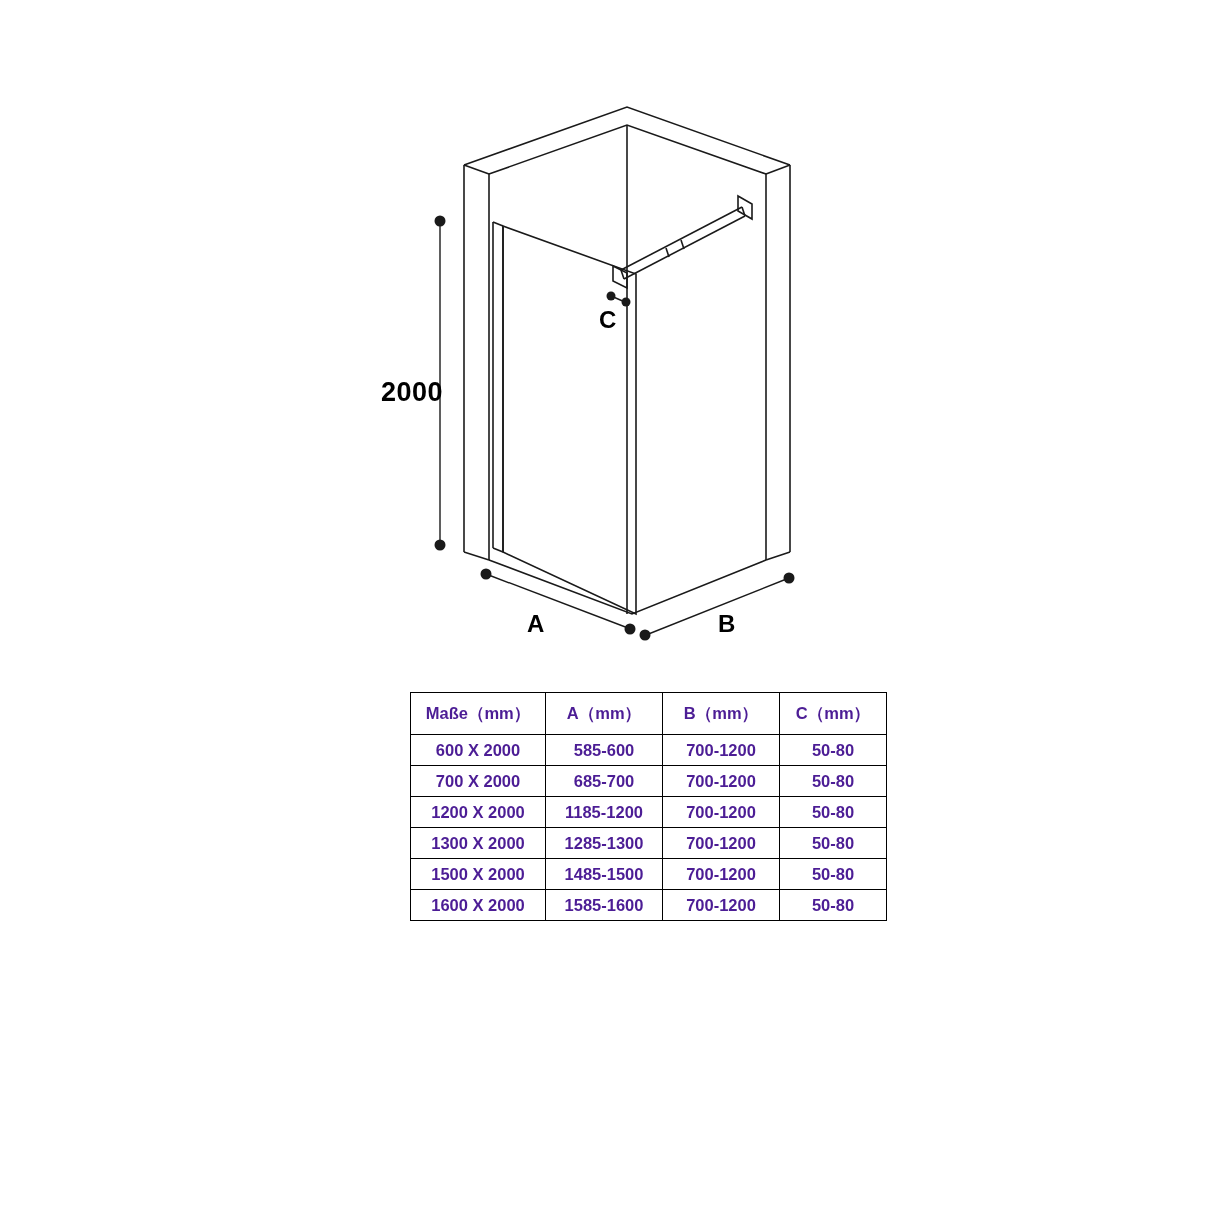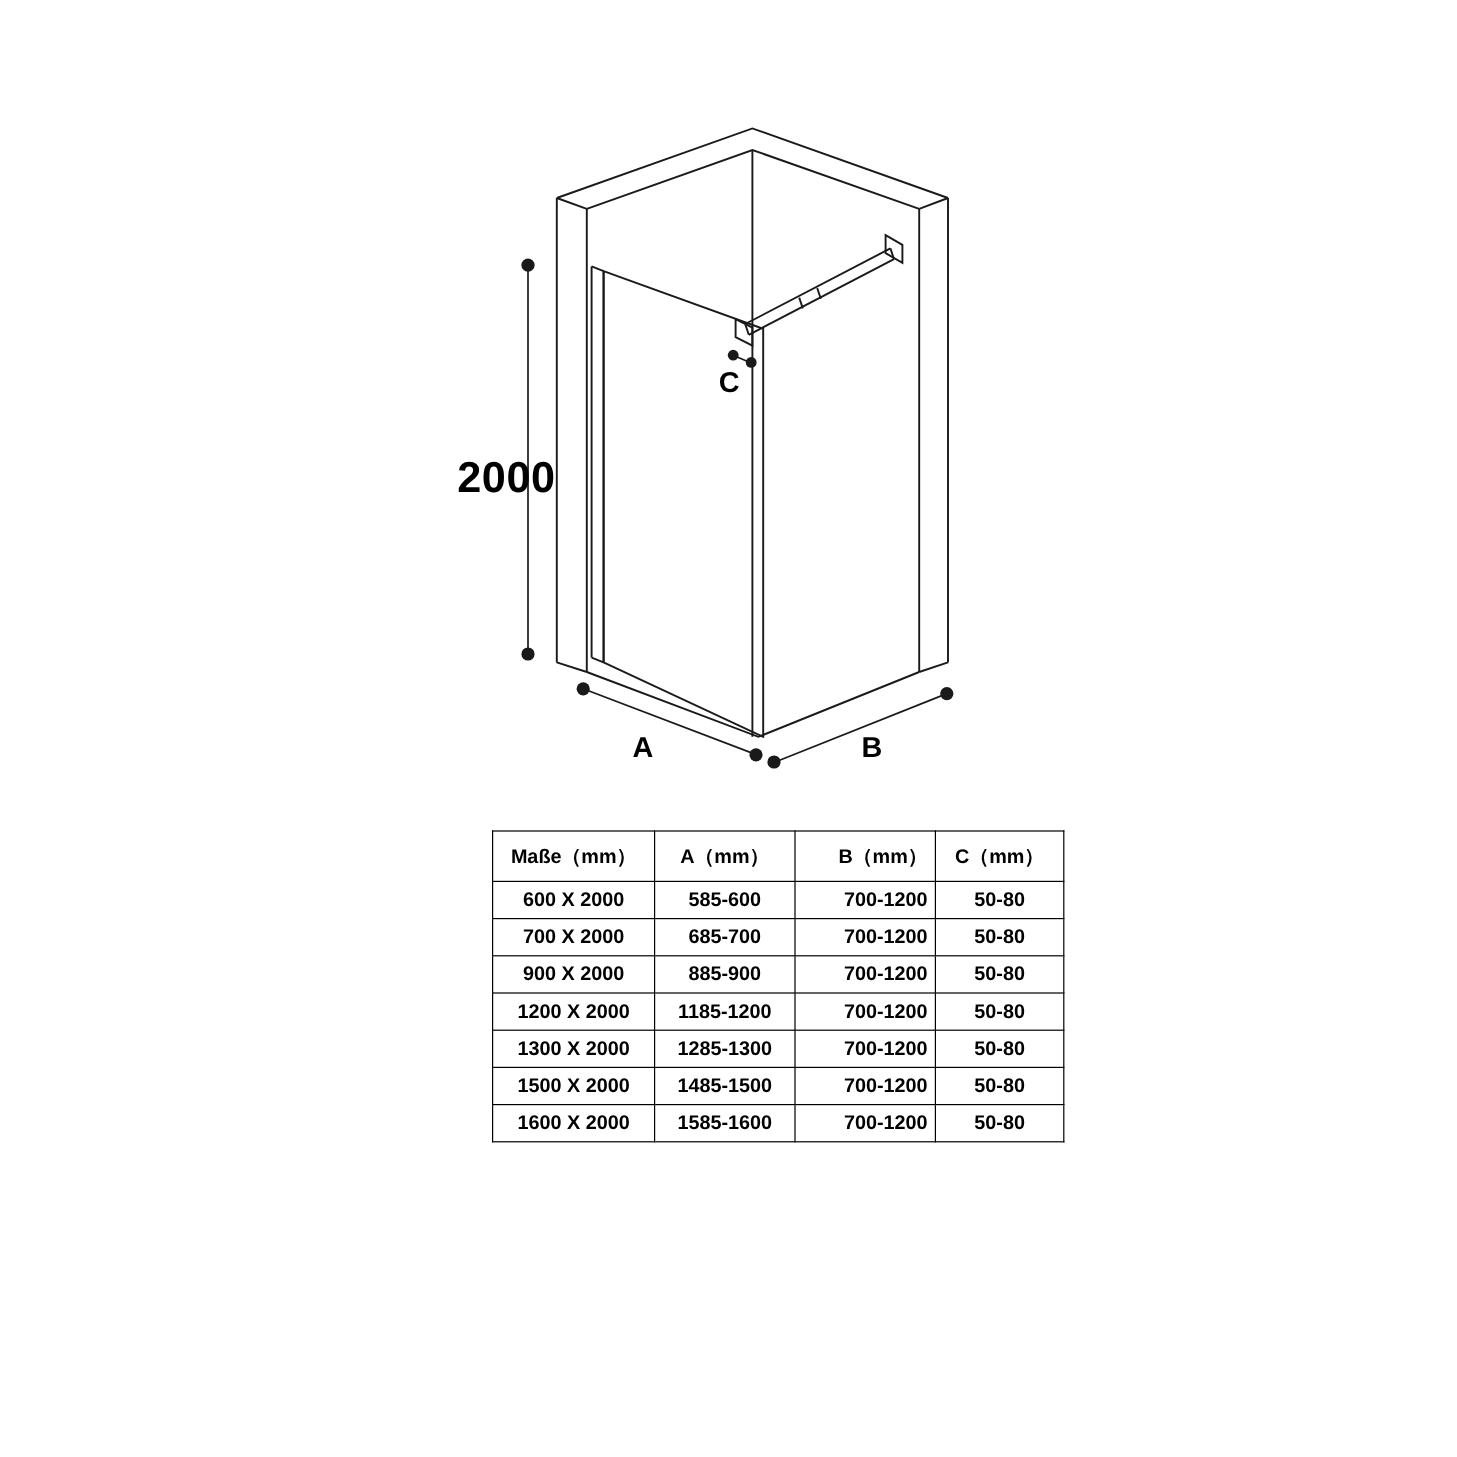--- a/index.html
+++ b/index.html
@@ -30,21 +30,21 @@
   .dim-label {
     position: absolute;
     font-family: "Liberation Sans", sans-serif;
     font-weight: bold;
     color: #000000;
     white-space: nowrap;
   }
   #label-height {
     left: 381px;
     top: 377px;
-    font-size: 36px;
+    font-size: 27px;
     letter-spacing: 0.5px;
   }
   #label-a {
     left: 527px;
     top: 610px;
     font-size: 24px;
   }
   #label-b {
     left: 718px;
     top: 610px;
@@ -68,26 +68,26 @@
     font-size: 16.5px;
   }
   table#spec-table th,
   table#spec-table td {
     border: 1px solid #000000;
     text-align: center;
     vertical-align: middle;
     height: 30px;
     padding: 0 6px;
     font-weight: bold;
-    color: #000000;
+    color: #4c1d95;
     white-space: nowrap;
   }
   table#spec-table th.col-mass, table#spec-table td.col-mass { width: 122px; }
   table#spec-table th.col-a,   table#spec-table td.col-a   { width: 104px; }
-  table#spec-table th.col-b,   table#spec-table td.col-b   { width: 104px; text-align: right; }
+  table#spec-table th.col-b,   table#spec-table td.col-b   { width: 104px; }
   table#spec-table th.col-c,   table#spec-table td.col-c   { width: 94px;  }
   table#spec-table thead th {
     height: 41px;
     font-size: 16.5px;
   }
 </style>
 </head>
 <body>
 
 <div id="diagram-area">
@@ -178,26 +178,20 @@
           <td class="col-b">700-1200</td>
           <td class="col-c">50-80</td>
         </tr>
         <tr>
           <td class="col-mass">700 X 2000</td>
           <td class="col-a">685-700</td>
           <td class="col-b">700-1200</td>
           <td class="col-c">50-80</td>
         </tr>
         <tr>
-          <td class="col-mass">900 X 2000</td>
-          <td class="col-a">885-900</td>
-          <td class="col-b">700-1200</td>
-          <td class="col-c">50-80</td>
-        </tr>
-        <tr>
           <td class="col-mass">1200 X 2000</td>
           <td class="col-a">1185-1200</td>
           <td class="col-b">700-1200</td>
           <td class="col-c">50-80</td>
         </tr>
         <tr>
           <td class="col-mass">1300 X 2000</td>
           <td class="col-a">1285-1300</td>
           <td class="col-b">700-1200</td>
           <td class="col-c">50-80</td>

